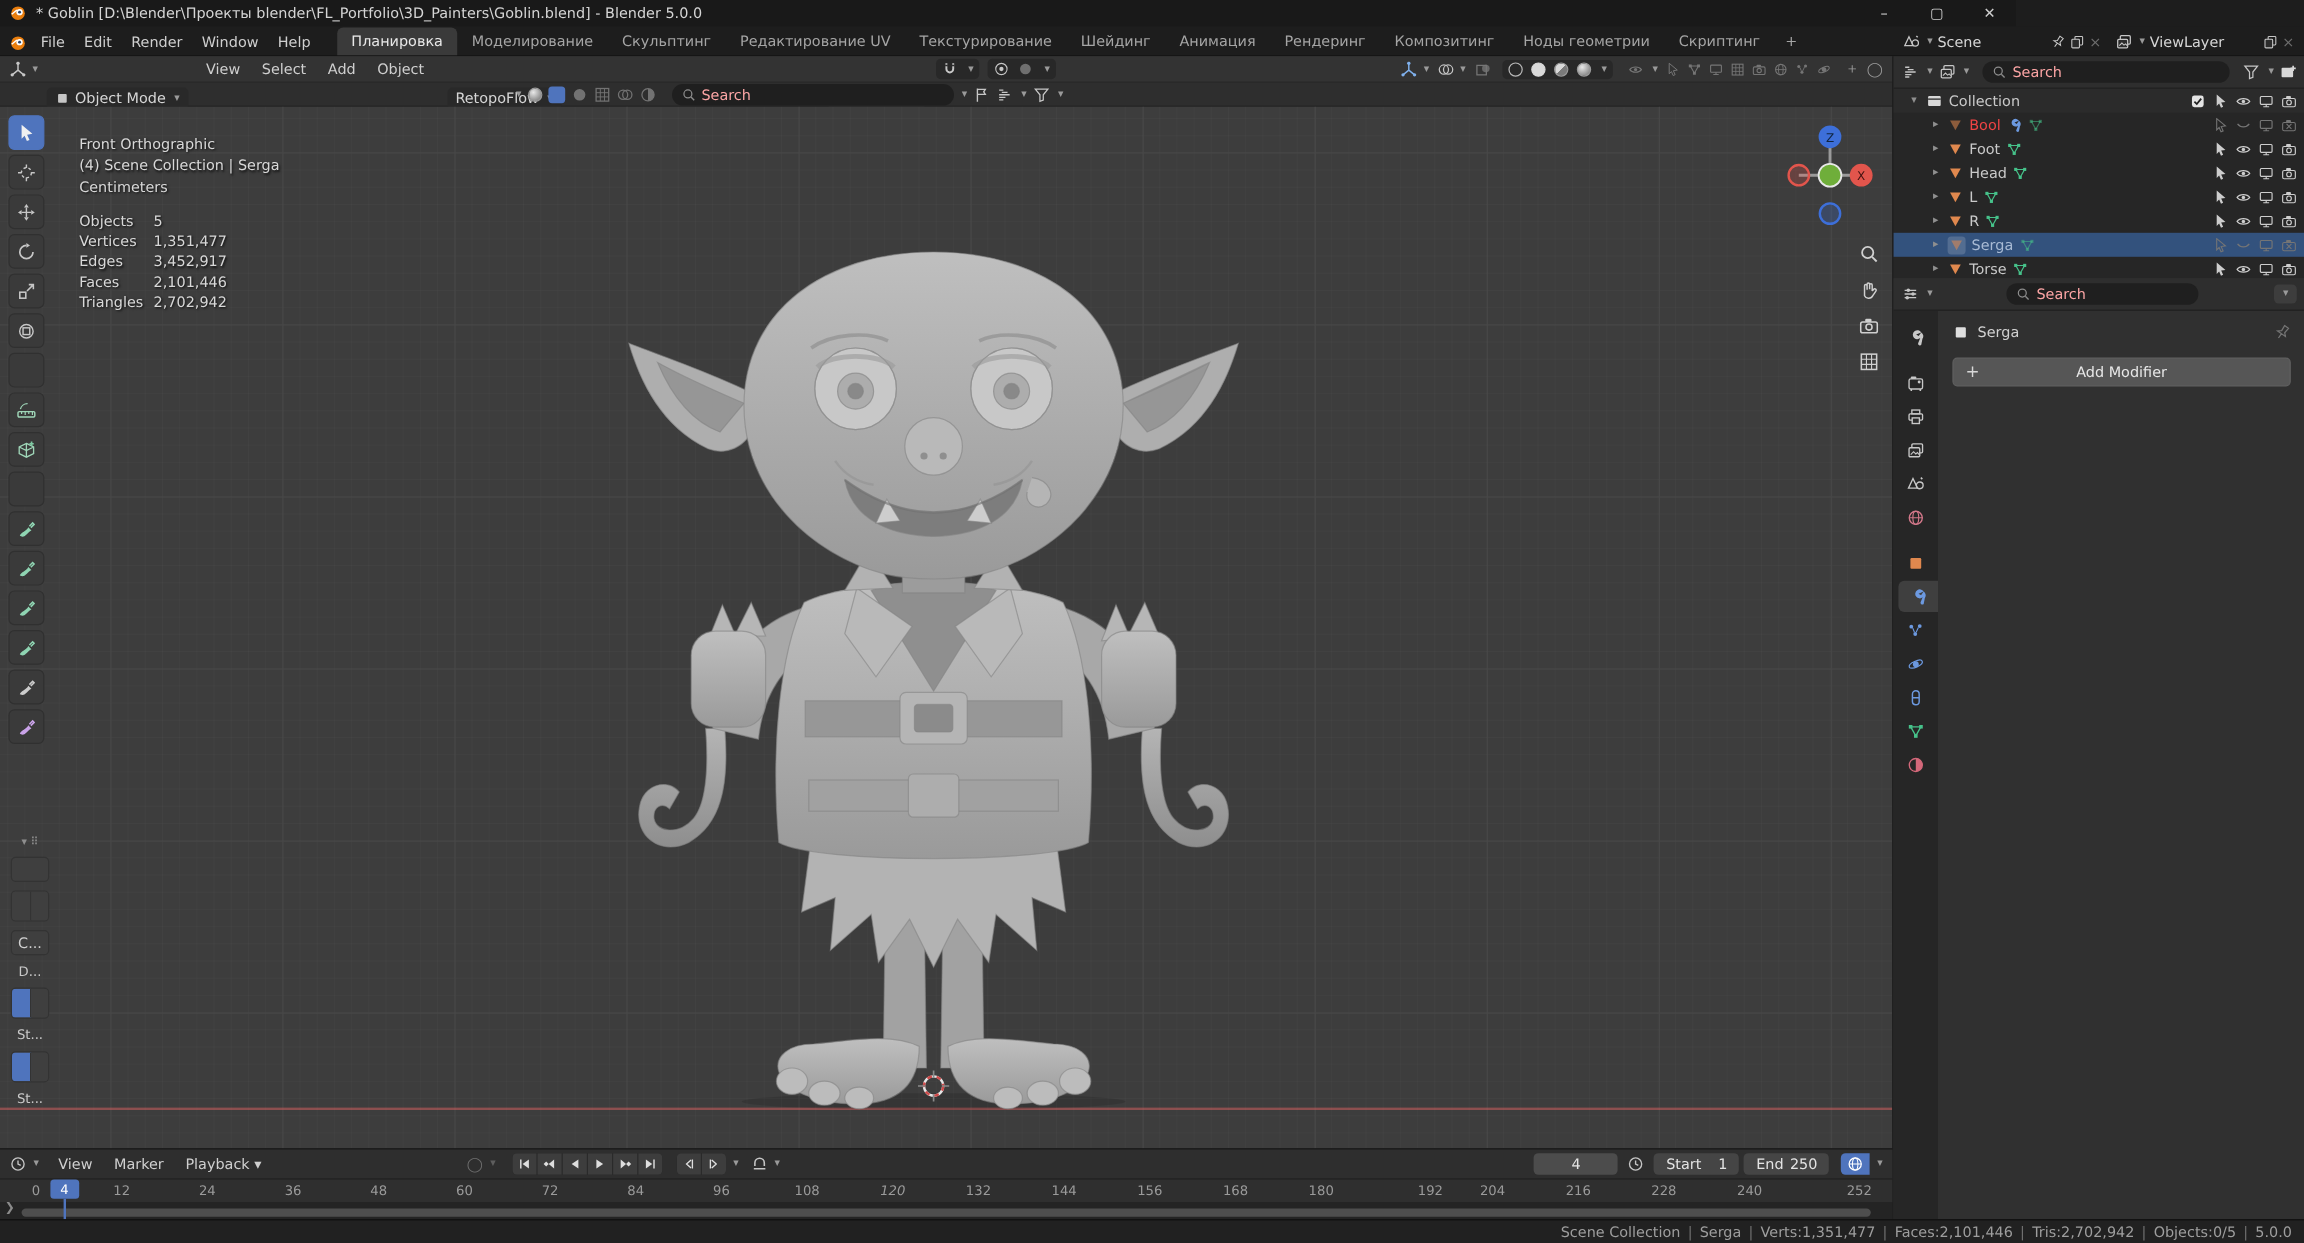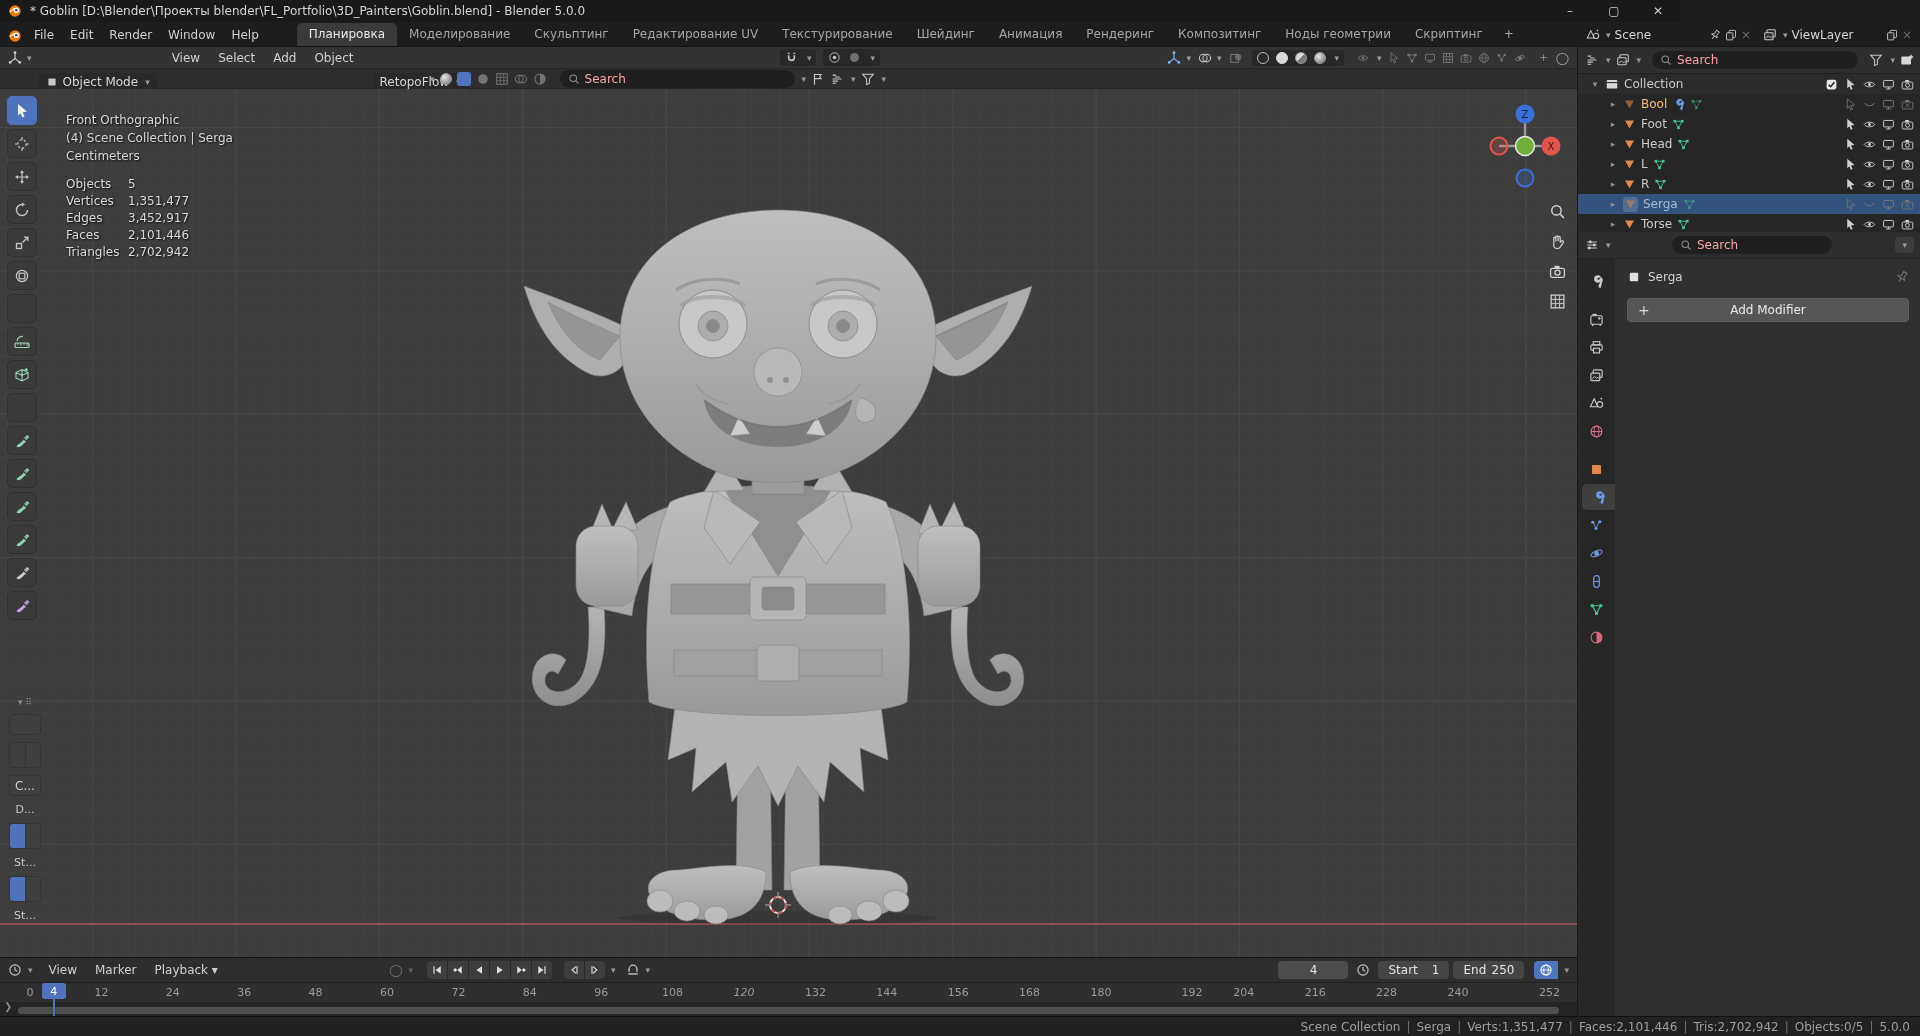--- a/index.html
+++ b/index.html
@@ -10,21 +10,21 @@
   .ic use { stroke:currentColor; }
   .chev { font-size:9px; color:#9a9a9a; margin-left:2px; }
   
   #titlebar { position:absolute; left:0; top:0; width:1680px; height:22px; background:#191919; display:flex; align-items:center; padding-left:8px; gap:8px; }
   #title-text { color:#d5d5d5; white-space:nowrap; }
   #winbtns { margin-left:auto; display:flex; height:22px; }
   .winbtn { width:44px; display:flex; align-items:center; justify-content:center; color:#cfcfcf; font-size:12px; }
   
   #topbar { position:absolute; left:0; top:22px; width:1920px; height:25px; background:#1d1d1d; display:flex; align-items:flex-end; padding:0 6px; border-bottom:1px solid #141414; }
   .menu { padding:3px 8px; border-radius:3px; color:#cfcfcf; }
-  .ws-tabs { display:flex; margin-left:30px; align-items:flex-end; }
+  .ws-tabs { display:flex; margin-left:14px; align-items:flex-end; }
   .ws-tab { padding:4px 12px 5px; border-radius:5px 5px 0 0; color:#a5a5a5; white-space:nowrap; }
   .ws-tab.active { background:#3a3a3a; color:#e8e8e8; }
   .ws-add { padding:4px 9px 5px; color:#a5a5a5; }
   #topbar-right { position:absolute; right:0; top:0; height:25px; width:342px; display:flex; align-items:center; padding:0 8px; gap:4px; }
   
   #viewport { position:absolute; left:0; top:47px; width:1577px; height:910px; background:#3d3d3d; }
   #vhead1 { height:22px; background:#333333; border-bottom:1px solid #262626; display:flex; align-items:center; padding:0 8px; gap:3px; }
   #vhead2 { height:20px; background:#2e2e2e; border-bottom:1px solid #242424; display:flex; align-items:center; padding:0 10px; gap:5px; }
   .hbtn { background:#292929; border-radius:4px; height:18px; padding:0 7px; display:flex; align-items:center; gap:5px; color:#d6d6d6; white-space:nowrap;margin-top:48px; }
   .seg { display:flex; background:#282828; border-radius:4px; padding:2px 5px; gap:7px; align-items:center; }
@@ -70,21 +70,21 @@
   #rightcol { position:absolute; left:1577px; top:47px; width:343px; height:969px; border-left:1px solid #171717; background:#303030; }
   #outliner { position:absolute; left:0; top:0; width:343px; height:185px; background:#262626; }
   .panel-head { height:27px; background:#2e2e2e; border-bottom:1px solid #202020; display:flex; align-items:center; padding:0 7px; gap:5px; }
   .search { background:#1f1f1f; border-radius:10px; height:18px; display:flex; align-items:center; gap:5px; padding:0 8px; color:#fca5a5; }
   .search .ic { width:12px; height:12px; color:#8c8c8c; }
   #ol-rows { position:relative; }
   .ol-row { height:20px; display:flex; align-items:center; gap:5px; padding-left:30px; padding-right:7px; }
   .ol-row.root { padding-left:12px; background:#2b2b2b; }
   .ol-row.selected { background:#33527d; }
   .ol-name { color:#c9c9c9; }
-  .ol-row.dim .ol-name { color:#fdba74; }
+  .ol-row.dim .ol-name { color:#ef4444; }
   .ol-row.selected .ol-name { color:#a9bbd4; }
   .ol-right { margin-left:auto; display:flex; gap:6px; align-items:center; }
   .ol-right .ic { width:13px; height:13px; }
   .exp { color:#8f8f8f; font-size:9px; width:10px; text-align:center; }
   .activebox { background:rgba(255,255,255,.16); border-radius:3px; padding:1px; display:flex; }
   
   #properties { position:absolute; left:0; top:185px; width:343px; bottom:0; background:#303030; }
   #prop-body { position:absolute; left:0; top:27px; right:0; bottom:0; display:flex; }
   #prop-tabs { width:37px; background:#262626; display:flex; flex-direction:column; align-items:stretch; padding-top:8px; }
   .ptab { height:26px; display:flex; align-items:center; justify-content:center; margin:1px 0; }

